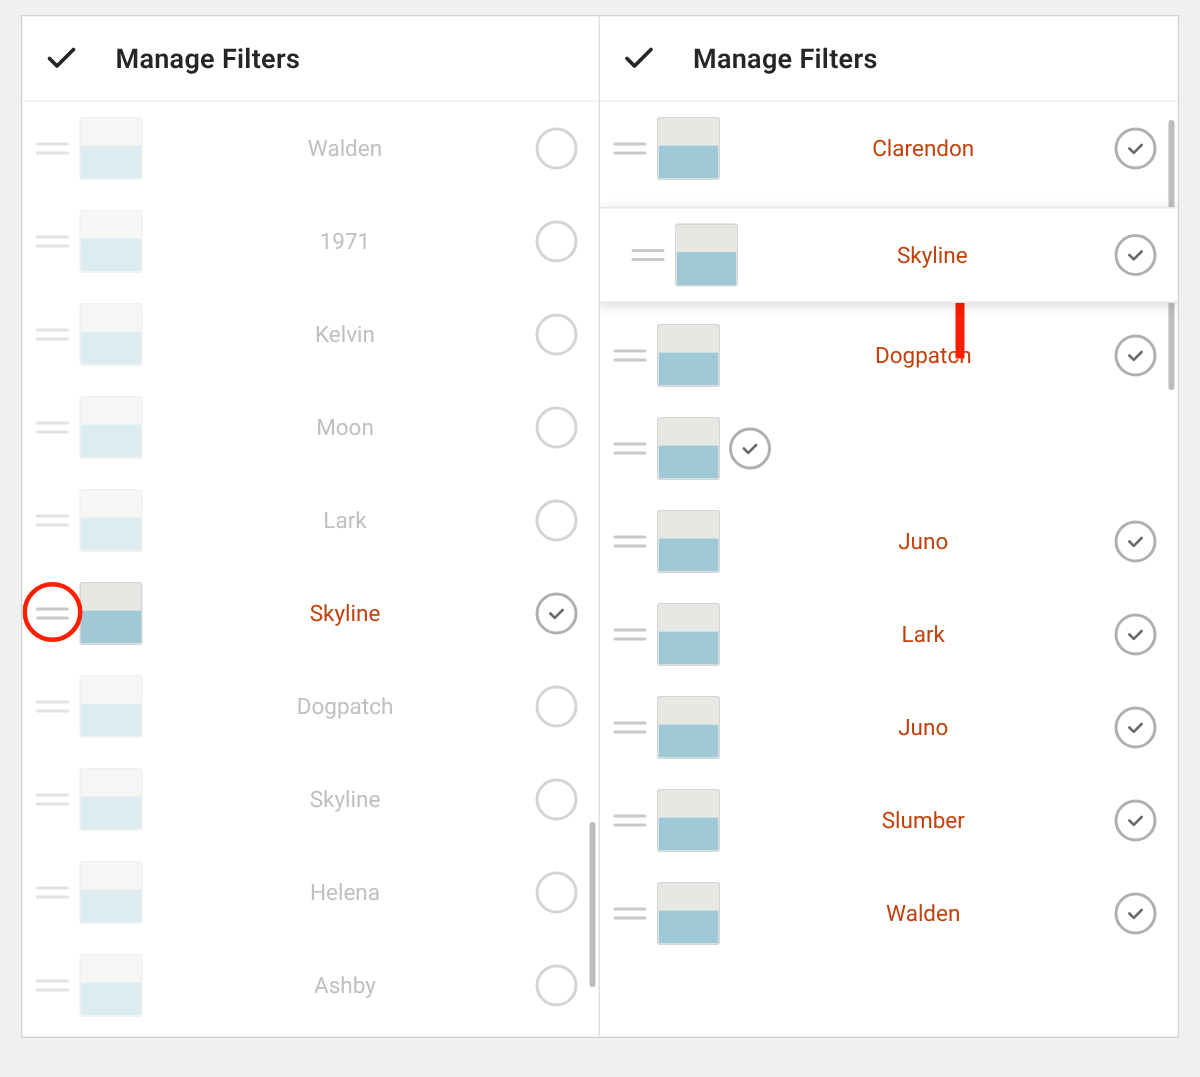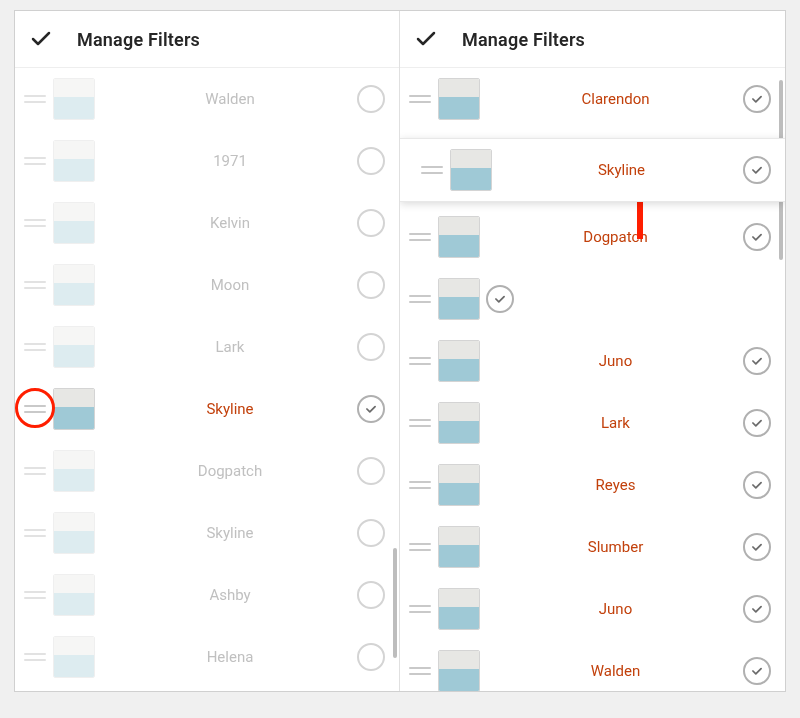--- a/index.html
+++ b/index.html
@@ -149,33 +149,33 @@
           </div>
           <div class="row dimmed">
             <div class="grip">
               <span></span>
               <span></span>
             </div>
             <div class="thumb">
               <div class="th-top"></div>
               <div class="th-mid"></div>
             </div>
+            <div class="name">Helena</div>
+            <div class="ring"></div>
+          </div>
+          <div class="row dimmed">
+            <div class="grip">
+              <span></span>
+              <span></span>
+            </div>
+            <div class="thumb">
+              <div class="th-top"></div>
+              <div class="th-mid"></div>
+            </div>
             <div class="name">Ashby</div>
-            <div class="ring"></div>
-          </div>
-          <div class="row dimmed">
-            <div class="grip">
-              <span></span>
-              <span></span>
-            </div>
-            <div class="thumb">
-              <div class="th-top"></div>
-              <div class="th-mid"></div>
-            </div>
-            <div class="name">Helena</div>
             <div class="ring"></div>
           </div>
           <div class="redcirc" style="left: 0px; top: 320px;"></div>
         </div>
     </div>
 
     <div class="panel">
       <div class="hdr">
         <span>
           <svg class="chk-svg" width="24" height="24" viewBox="0 0 24 24" fill="none" stroke="#262626" stroke-width="2.5" stroke-linecap="round" stroke-linejoin="round">
@@ -282,53 +282,37 @@
           </div>
           <div class="row">
             <div class="grip">
               <span></span>
               <span></span>
             </div>
             <div class="thumb">
               <div class="th-top"></div>
               <div class="th-mid"></div>
             </div>
-            <div class="name">Reyes</div>
+            <div class="name">Juno</div>
             <div class="ring on">
               <svg width="14" height="14" viewBox="0 0 24 24" fill="none" stroke="#6b6b6b" stroke-width="3" stroke-linecap="round" stroke-linejoin="round">
                 <polyline points="5 12 10 17 19 8"></polyline>
               </svg>
             </div>
           </div>
           <div class="row">
             <div class="grip">
               <span></span>
               <span></span>
             </div>
             <div class="thumb">
               <div class="th-top"></div>
               <div class="th-mid"></div>
             </div>
             <div class="name">Slumber</div>
-            <div class="ring on">
-              <svg width="14" height="14" viewBox="0 0 24 24" fill="none" stroke="#6b6b6b" stroke-width="3" stroke-linecap="round" stroke-linejoin="round">
-                <polyline points="5 12 10 17 19 8"></polyline>
-              </svg>
-            </div>
-          </div>
-          <div class="row">
-            <div class="grip">
-              <span></span>
-              <span></span>
-            </div>
-            <div class="thumb">
-              <div class="th-top"></div>
-              <div class="th-mid"></div>
-            </div>
-            <div class="name">Juno</div>
             <div class="ring on">
               <svg width="14" height="14" viewBox="0 0 24 24" fill="none" stroke="#6b6b6b" stroke-width="3" stroke-linecap="round" stroke-linejoin="round">
                 <polyline points="5 12 10 17 19 8"></polyline>
               </svg>
             </div>
           </div>
           <div class="row">
             <div class="grip">
               <span></span>
               <span></span>

